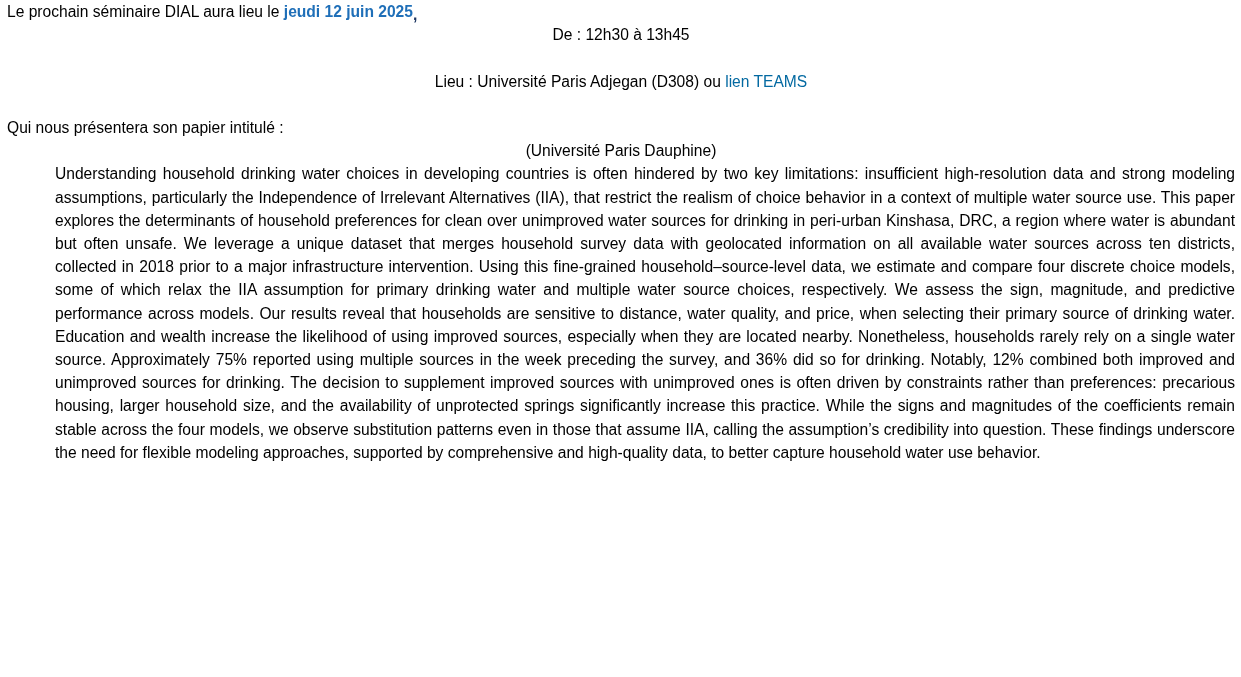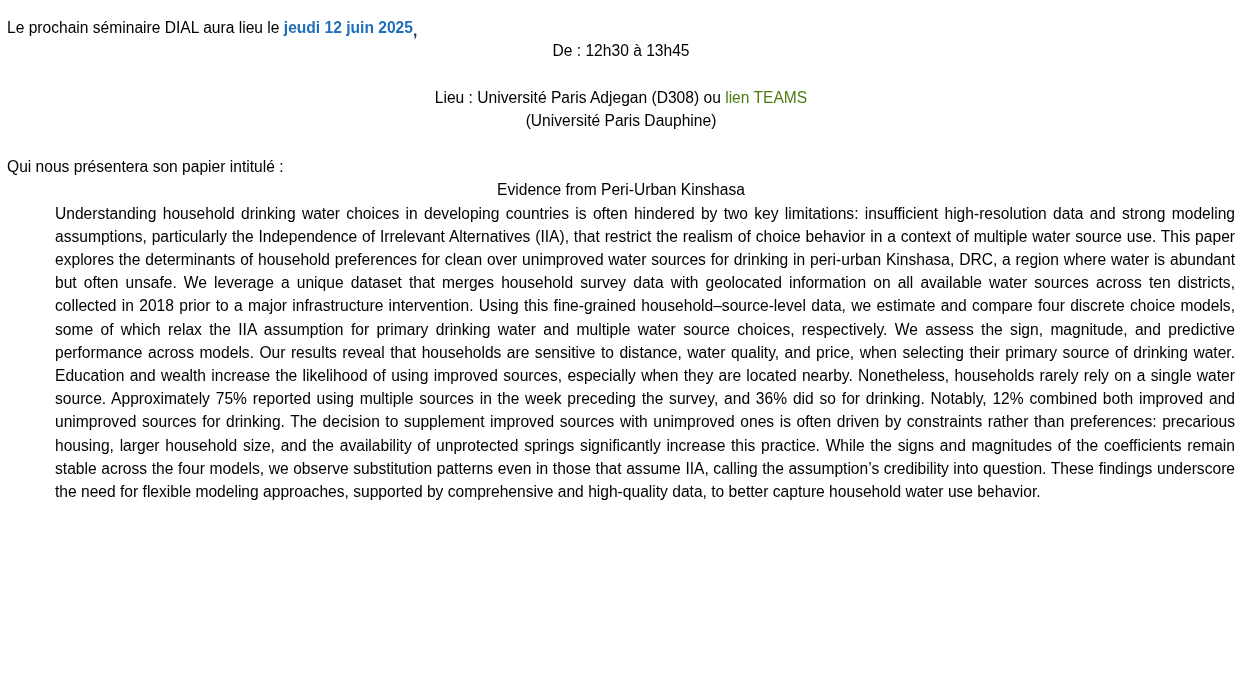--- a/index.html
+++ b/index.html
@@ -1,56 +1,55 @@
 <!DOCTYPE html>
 <html><head>
 <meta charset="utf-8">
 <style>
   html, body { margin: 0; padding: 0; background: #ffffff; }
   .page {
     width: 1241px;
     height: 677px;
     box-sizing: border-box;
-    padding: 16px 6px 0 7px;
+    padding: 0 6px 0 7px;
     font-family: "Liberation Sans", sans-serif;
     font-size: 15.6px;
     line-height: 23.2px;
     color: #000000;
     overflow: hidden;
   }
   .line { white-space: pre-wrap; }
   .center { text-align: center; }
   .gap-before { margin-top: 23.2px; }
   .bold { font-weight: normal; }
   .date-blue { font-weight: bold; color: #1F6FB8; }
   .comma-navy { font-weight: bold; color: #1F3864; position: relative; top: 3px; }
-  .teams-link { color: #4d7c0f; cursor: pointer; }
+  .teams-link { color: #0369a1; cursor: pointer; }
   .underlined { text-decoration: underline; }
   .abstract {
     text-align: justify;
     white-space: normal;
     margin-left: 48px;
   }
 </style>
 </head>
 <body>
 
 <div class="page">
 
   <div class="line"><span>Le prochain séminaire DIAL aura lieu le </span><span class="date-blue">jeudi 12 juin 2025</span><span class="comma-navy">,</span></div>
 
   <div class="line center"><span>De : </span><span class="bold">12h30 à 13h45</span></div>
 
   <div class="line center gap-before"><span>Lieu : </span><span class="bold">Université Paris Adjegan (D308)</span><span> ou </span><span class="teams-link">lien TEAMS</span></div>
 
 
 
+  <div class="line gap-before">Qui nous présentera son papier intitulé :</div>
+
   <div class="line center">(Université Paris Dauphine)</div>
 
-  <div class="line gap-before">Qui nous présentera son papier intitulé :</div>
 
-
-  <div class="line center bold">Evidence from Peri-Urban Kinshasa</div>
 
 
   <div class="abstract">Understanding household drinking water choices in developing countries is often hindered by two key limitations: insufficient high-resolution data and strong modeling assumptions, particularly the Independence of Irrelevant Alternatives (IIA), that restrict the realism of choice behavior in a context of multiple water source use. This paper explores the determinants of household preferences for clean over unimproved water sources for drinking in peri-urban Kinshasa, DRC, a region where water is abundant but often unsafe. We leverage a unique dataset that merges household survey data with geolocated information on all available water sources across ten districts, collected in 2018 prior to a major infrastructure intervention. Using this fine-grained household–source-level data, we estimate and compare four discrete choice models, some of which relax the IIA assumption for primary drinking water and multiple water source choices, respectively. We assess the sign, magnitude, and predictive performance across models. Our results reveal that households are sensitive to distance, water quality, and price, when selecting their primary source of drinking water. Education and wealth increase the likelihood of using improved sources, especially when they are located nearby. Nonetheless, households rarely rely on a single water source. Approximately 75% reported using multiple sources in the week preceding the survey, and 36% did so for drinking. Notably, 12% combined both improved and unimproved sources for drinking. The decision to supplement improved sources with unimproved ones is often driven by constraints rather than preferences: precarious housing, larger household size, and the availability of unprotected springs significantly increase this practice. While the signs and magnitudes of the coefficients remain stable across the four models, we observe substitution patterns even in those that assume IIA, calling the assumption’s credibility into question. These findings underscore the need for flexible modeling approaches, supported by comprehensive and high-quality data, to better capture household water use behavior.</div>
 
 </div>
 
 </body></html>

